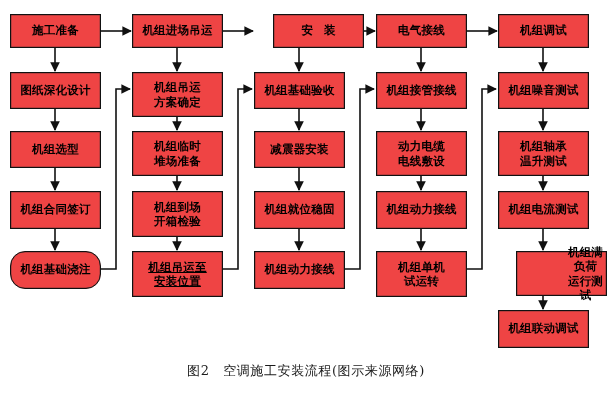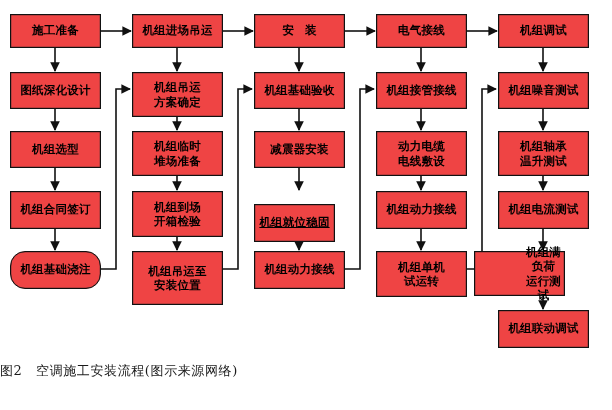--- a/index.html
+++ b/index.html
@@ -51,27 +51,28 @@
     white-space: pre-line;
     box-shadow: 0 0 0 0.25px #2a2a2a inset;
   }
   .node.two-line {
     font-size: 11.5px;
     line-height: 1.22;
   }
   .node.spaced {
     letter-spacing: 3.5px;
     text-indent: 3.5px;
+    margin-left: 19px;
   }
   .caption {
     position: absolute;
     left: 0;
     top: 362px;
     width: 612px;
-    text-align: left;
+    text-align: center;
     font-family: "DejaVu Serif", "Liberation Serif", serif;
     font-size: 13px;
     color: #1a1a1a;
     letter-spacing: 0.6px;
   }
 </style>
 </head>
 <body>
 
 <div id="page">
@@ -133,43 +134,43 @@
     <div class="node" style="left:10px;  top:191px; width:91px;  height:38px;">机组合同签订</div>
     <div class="node" style="left:10px;  top:251px; width:91px;  height:38px;border-radius:15px;">机组基础浇注</div>
 
     <div class="node" style="left:132px; top:14px;  width:91px;  height:34px;">机组进场吊运</div>
     <div class="node two-line" style="left:132px; top:72px;  width:91px;  height:45px;">机组吊运
 方案确定</div>
     <div class="node two-line" style="left:132px; top:131px; width:91px;  height:45px;">机组临时
 堆场准备</div>
     <div class="node two-line" style="left:132px; top:191px; width:91px;  height:46px;">机组到场
 开箱检验</div>
-    <div class="node two-line" style="left:132px; top:251px; width:91px;  height:54px;">机组吊运至
+    <div class="node two-line" style="left:132px; top:251px; width:91px;  height:46px;text-decoration:underline;">机组吊运至
 安装位置</div>
 
     <div class="node spaced" style="left:254px; top:14px;  width:91px;  height:34px;">安 装</div>
     <div class="node" style="left:254px; top:72px;  width:91px;  height:37px;">机组基础验收</div>
     <div class="node" style="left:254px; top:131px; width:91px;  height:37px;">减震器安装</div>
-    <div class="node" style="left:254px; top:204px; width:81px;  height:38px;text-decoration:underline;">机组就位稳固</div>
+    <div class="node" style="left:254px; top:191px; width:91px;  height:38px;">机组就位稳固</div>
     <div class="node" style="left:254px; top:251px; width:91px;  height:38px;">机组动力接线</div>
 
     <div class="node" style="left:376px; top:14px;  width:91px;  height:34px;">电气接线</div>
     <div class="node" style="left:376px; top:72px;  width:91px;  height:37px;">机组接管接线</div>
     <div class="node two-line" style="left:376px; top:131px; width:91px;  height:45px;">动力电缆
 电线敷设</div>
     <div class="node" style="left:376px; top:191px; width:91px;  height:38px;">机组动力接线</div>
     <div class="node two-line" style="left:376px; top:251px; width:91px;  height:46px;">机组单机
 试运转</div>
 
     <div class="node" style="left:498px; top:72px;  width:91px;  height:37px;">机组噪音测试</div>
     <div class="node" style="left:498px; top:14px;  width:91px;  height:34px;">机组调试</div>
     <div class="node two-line" style="left:498px; top:131px; width:91px;  height:45px;">机组轴承
 温升测试</div>
     <div class="node" style="left:498px; top:191px; width:91px;  height:38px;">机组电流测试</div>
-    <div class="node two-line" style="left:474px; top:251px; width:91px;  height:45px;padding-left:48px;">机组满负荷
+    <div class="node two-line" style="left:516px; top:251px; width:91px;  height:45px;padding-left:48px;">机组满负荷
 运行测试</div>
     <div class="node" style="left:498px; top:310px; width:91px;  height:38px;">机组联动调试</div>
 
   </div>
 
   <div class="caption">图2　空调施工安装流程(图示来源网络)</div>
 
 </div>
 
 </body></html>

